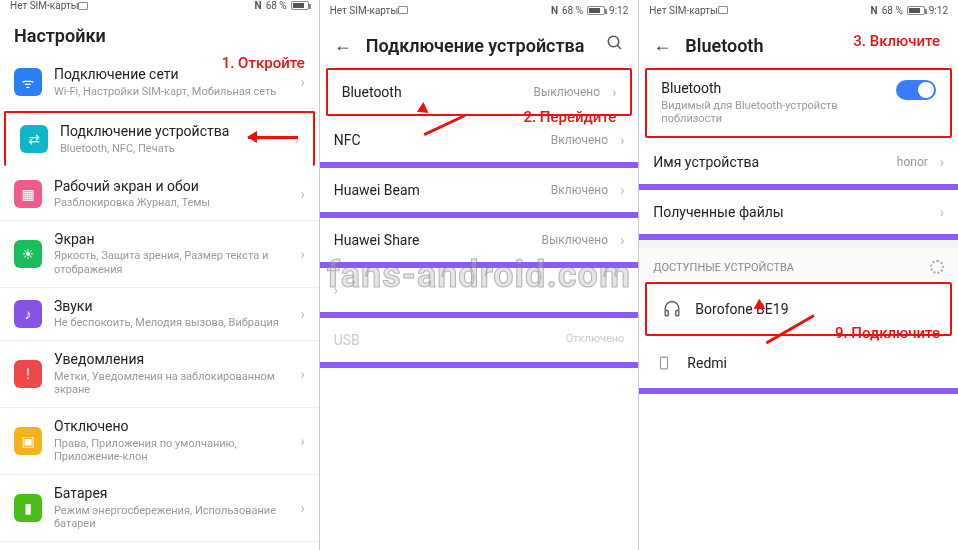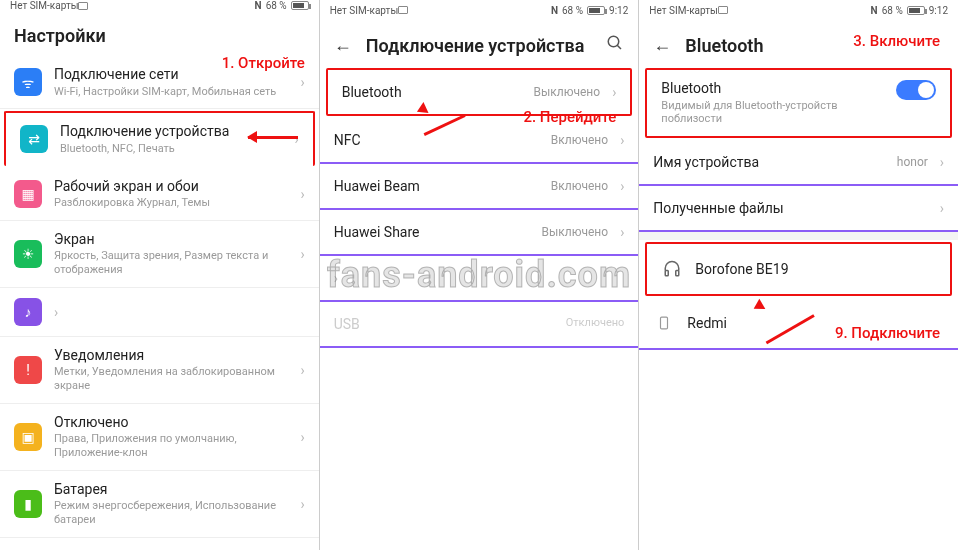--- a/index.html
+++ b/index.html
@@ -70,21 +70,21 @@
 .row .txt { flex: 1; min-width: 0; }
 .row .t1 { font-size: 14px; color: #222; line-height: 1.25; }
 .row .t2 { font-size: 11px; color: #9a9a9a; line-height: 1.25; margin-top: 1px; }
 .row .chev { color: #bbb; font-size: 14px; }
 .row.noborder { border-bottom: none; }
 
 .row-simple {
   display: flex;
   align-items: center;
   padding: 14px 14px;
-  border-bottom: 2px solid #8b5cf6;
+  border-bottom: 6px solid #8b5cf6;
   gap: 12px;
 }
 .row-simple .label { flex: 1; font-size: 14px; color: #222; }
 .row-simple .val { font-size: 12px; color: #9a9a9a; }
 .row-simple .chev { color: #bbb; font-size: 14px; }
 
 .section-hdr {
   padding: 12px 14px 6px 14px;
   font-size: 11px;
   color: #8a8a8a;
@@ -233,20 +233,24 @@
       <div class="t1">Экран</div>
       <div class="t2">Яркость, Защита зрения, Размер текста и отображения</div>
     </div>
     <span class="chev">›</span>
   </div>
 
   <div class="row">
     <div class="ic ic-purple">
           <span>♪</span>
         </div>
+    <div class="txt">
+      <div class="t1">Звуки</div>
+      <div class="t2">Не беспокоить, Мелодия вызова, Вибрация</div>
+    </div>
     <span class="chev">›</span>
   </div>
 
   <div class="row">
     <div class="ic ic-red">
           <span>!</span>
         </div>
     <div class="txt">
       <div class="t1">Уведомления</div>
       <div class="t2">Метки, Уведомления на заблокированном экране</div>
@@ -379,20 +383,24 @@
     <div class="val">honor</div>
     <span class="chev">›</span>
   </div>
   <div class="row-simple">
     <div class="label">Полученные файлы</div>
     <span class="chev">›</span>
   </div>
 
   <div class="gap"></div>
 
+  <div class="section-hdr">
+    <span>ДОСТУПНЫЕ УСТРОЙСТВА</span>
+    <div class="spinner"></div>
+  </div>
 
   <div class="row-simple red-box" style="margin:2px 6px;">
     <div class="dev-ic">
       <svg width="18" height="18" viewBox="0 0 24 24" fill="none" stroke="#666" stroke-width="2">
             <path d="M3 14v-3a9 9 0 0 1 18 0v3"></path>
             <rect x="3" y="14" width="4" height="7" rx="1"></rect>
             <rect x="17" y="14" width="4" height="7" rx="1"></rect>
           </svg>
     </div>
     <div class="label">Borofone BE19</div>

